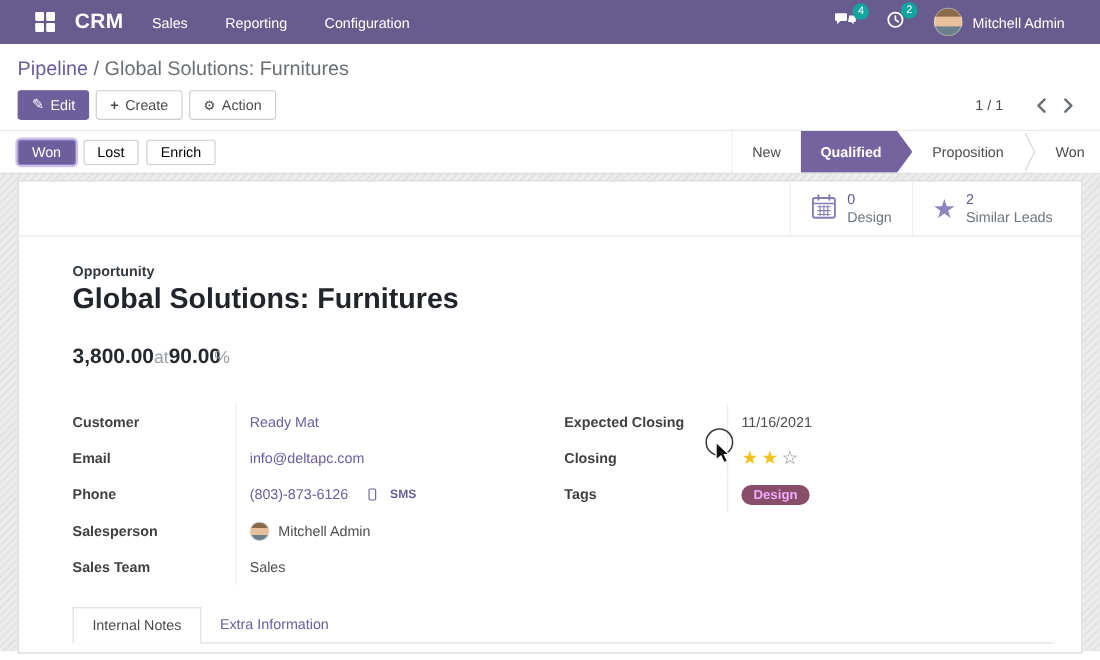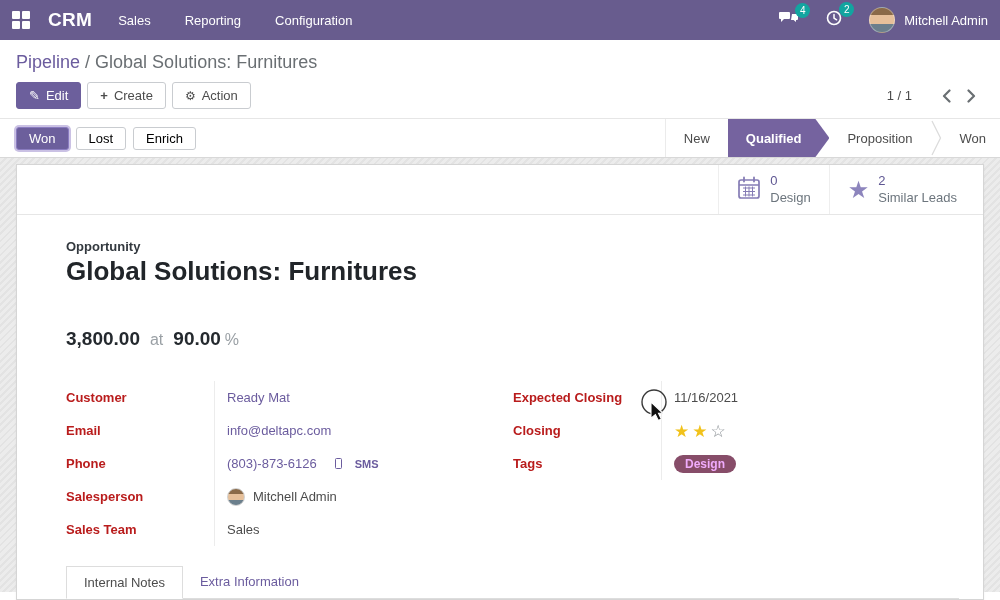--- a/index.html
+++ b/index.html
@@ -1,21 +1,21 @@
 <!DOCTYPE html>
 <html><head>
 <meta charset="utf-8">
 <style>
   * { margin:0; padding:0; box-sizing:border-box; }
   html,body { width:1000px; height:600px; overflow:hidden; background:#fff;
     font-family:"Liberation Sans", sans-serif; color:#4c4c4c; }
   .uicon { font-family:"DejaVu Sans", sans-serif; }
 
   
-  .navbar { height:40px; background:#685c8e; display:flex; align-items:center; color:#fff; padding:0 12px; }
+  .navbar { height:40px; background:#685c8e; display:flex; align-items:center; color:#fff; padding:0 32px; }
   .nav-left { display:flex; align-items:center; }
   .grid-icon { width:18px; height:18px; display:grid; grid-template-columns:8px 8px; grid-template-rows:8px 8px; gap:2px; cursor:pointer; }
   .grid-icon span { background:#fff; border-radius:1px; }
   .app-name { font-size:19px; font-weight:bold; margin:0 26px 0 18px; letter-spacing:.3px; cursor:pointer; }
   .nav-item { font-size:13px; margin-right:34px; cursor:pointer; }
   .nav-right { margin-left:auto; display:flex; align-items:center; }
   .nav-ico-wrap { position:relative; margin-right:26px; cursor:pointer; }
   .nav-badge { position:absolute; top:-7px; right:-11px; background:#12a5a0; color:#fff; font-size:10px;
     min-width:15px; height:15px; border-radius:8px; display:flex; align-items:center; justify-content:center; padding:0 3px; }
   .nav-avatar { width:26px; height:26px; border-radius:50%; margin-right:9px; border:1px solid rgba(255,255,255,.35);
@@ -56,30 +56,30 @@
   .stat-btn { display:flex; align-items:center; gap:9px; padding:0 18px; border-left:1px solid #eee; cursor:pointer; }
   .stat-ico { color:#857cb5; }
   .stat-star { font-size:24px; color:#8d85bd; line-height:1; }
   .stat-txt { display:flex; flex-direction:column; line-height:1.25; font-size:13px; }
   .stat-val { color:#5f5793; }
   .stat-lbl { color:#6c757d; }
 
   .card-body { padding:24px 24px 0 49px; }
   .opp-type { font-size:13px; font-weight:bold; color:#33393f; }
   .opp-title { font-size:26px; font-weight:bold; color:#212529; margin-top:2px; }
-  .amount-row { margin-top:41px; display:flex; align-items:baseline; gap:10px; }
+  .amount-row { margin-top:27px; display:flex; align-items:baseline; }
   .amount { font-size:19px; font-weight:bold; color:#24292e; }
   .amount-at, .amount-pct { font-size:16px; color:#9aa0a5; }
   .amount-prob { font-size:19px; font-weight:bold; color:#24292e; }
 
   .fields { display:flex; margin-top:31px; }
   .fcol { width:452px; }
   .fcol.right { margin-left:1px; }
   .frow { display:flex; align-items:center; height:33px; }
-  .flabel { width:148px; font-size:13px; font-weight:bold; color:#b91c1c; flex:none; }
+  .flabel { width:148px; font-size:13px; font-weight:bold; color:#404040; flex:none; }
   .fvalue { border-left:1px solid #ececec; padding-left:12px; font-size:13px; color:#4c4c4c;
     display:flex; align-items:center; gap:8px; align-self:stretch; flex:1; }
   .flink { color:#6b5c9e; cursor:pointer; }
   .sms-link { color:#6b5c9e; font-size:11px; font-weight:bold; display:inline-flex; align-items:center; gap:13px; margin-left:10px; cursor:pointer; }
   .sms-phone { width:7px; height:11px; border:1px solid #6b5c9e; border-radius:1.5px; display:inline-block; }
   .mini-avatar { width:18px; height:18px; border-radius:50%; border:1px solid #d0d0d0;
     background:linear-gradient(180deg,#8a6a48 0%,#8a6a48 32%,#e6c09a 32%,#e6c09a 70%,#6b7f8c 70%); }
   .star { font-family:"DejaVu Sans", sans-serif; font-size:17px; margin-right:3px; cursor:pointer; }
   .star.filled { color:#f1c21b; }
   .star.empty { color:#8a8f94; }

